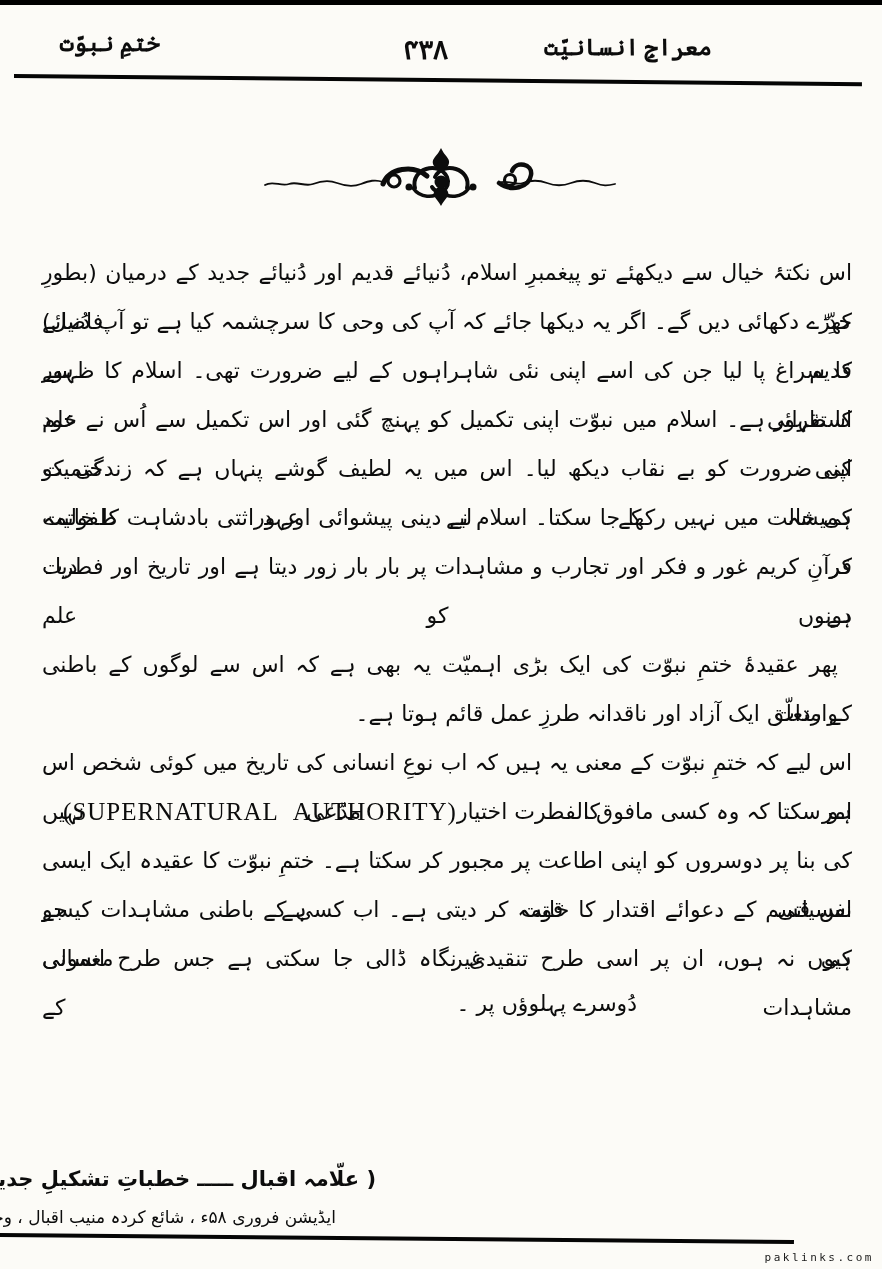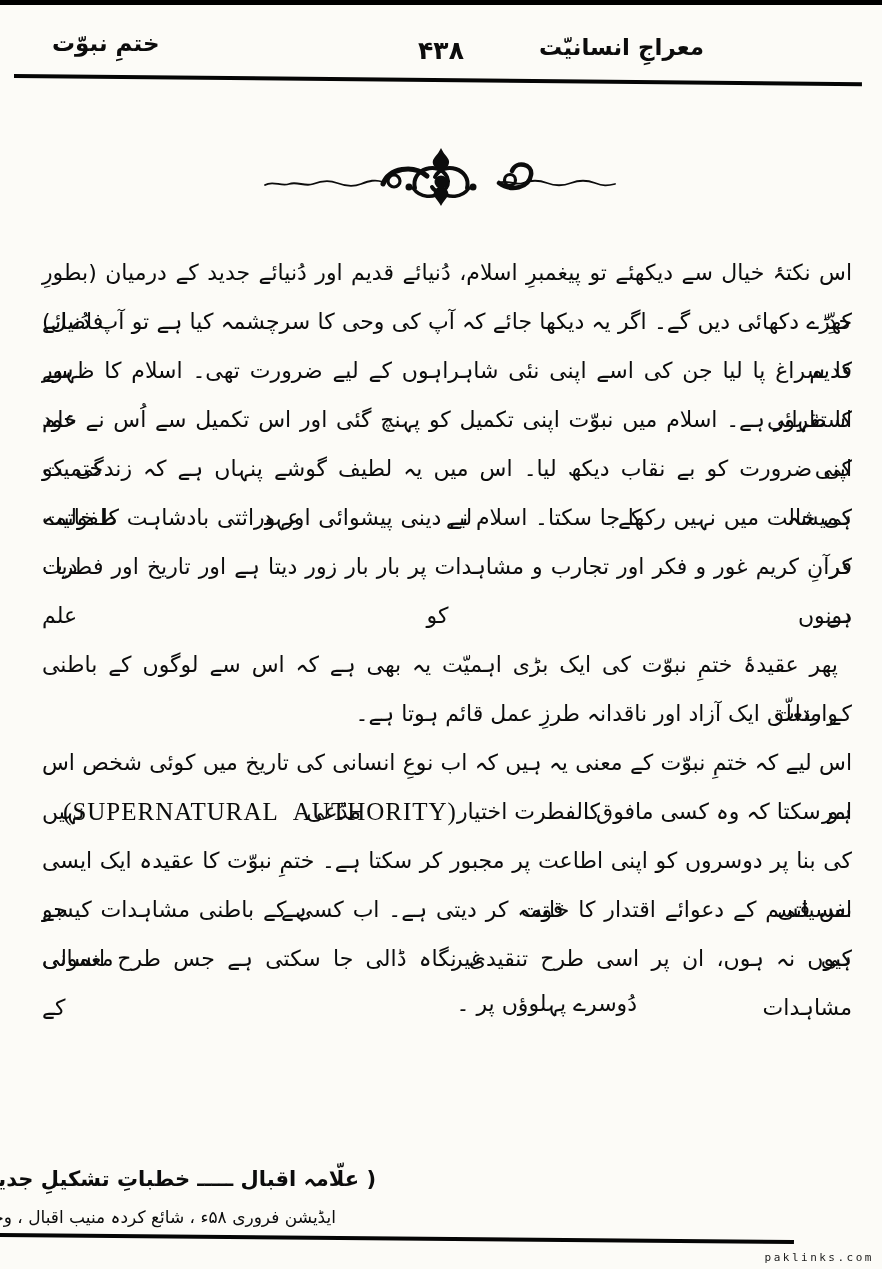--- a/index.html
+++ b/index.html
@@ -3,23 +3,23 @@
 <meta charset="utf-8">
 <style>
   html,body{margin:0;padding:0;background:#555;}
   .page{
     position:relative;width:882px;height:1269px;margin:0 auto;
     background:#fcfbf7;color:#0c0c0c;overflow:hidden;
     font-family:"DejaVu Sans",sans-serif;
   }
   .scan-bar-top{position:absolute;left:0;top:0;width:882px;height:5px;background:#000;}
   
-  .hdr{position:absolute;top:24px;left:0;width:722px;height:50px;}
+  .hdr{position:absolute;top:24px;left:8px;width:722px;height:50px;font-family:Liberation Serif, serif;}
   .hdr-left{position:absolute;left:52px;top:6px;font-size:23px;font-weight:bold;direction:rtl;}
-  .hdr-num{position:absolute;left:396px;top:12px;width:90px;text-align:center;font-size:25px;font-weight:bold;}
+  .hdr-num{position:absolute;left:396px;top:12px;width:90px;font-size:25px;font-weight:bold;}
   .hdr-right{position:absolute;right:18px;top:10px;font-size:23px;font-weight:bold;direction:rtl;}
   .hdr-rule{position:absolute;left:14px;top:74px;width:848px;height:3.5px;background:#050505;
     transform:rotate(0.55deg);transform-origin:left center;}
   .btm-rule{position:absolute;left:0px;top:1233px;width:794px;height:4px;background:#050505;
     transform:rotate(0.5deg);transform-origin:left center;}
   
   .ornament{position:absolute;left:263px;top:146px;}
   
   .body-text{position:absolute;left:42px;top:248px;width:810px;direction:rtl;}
   .line{

